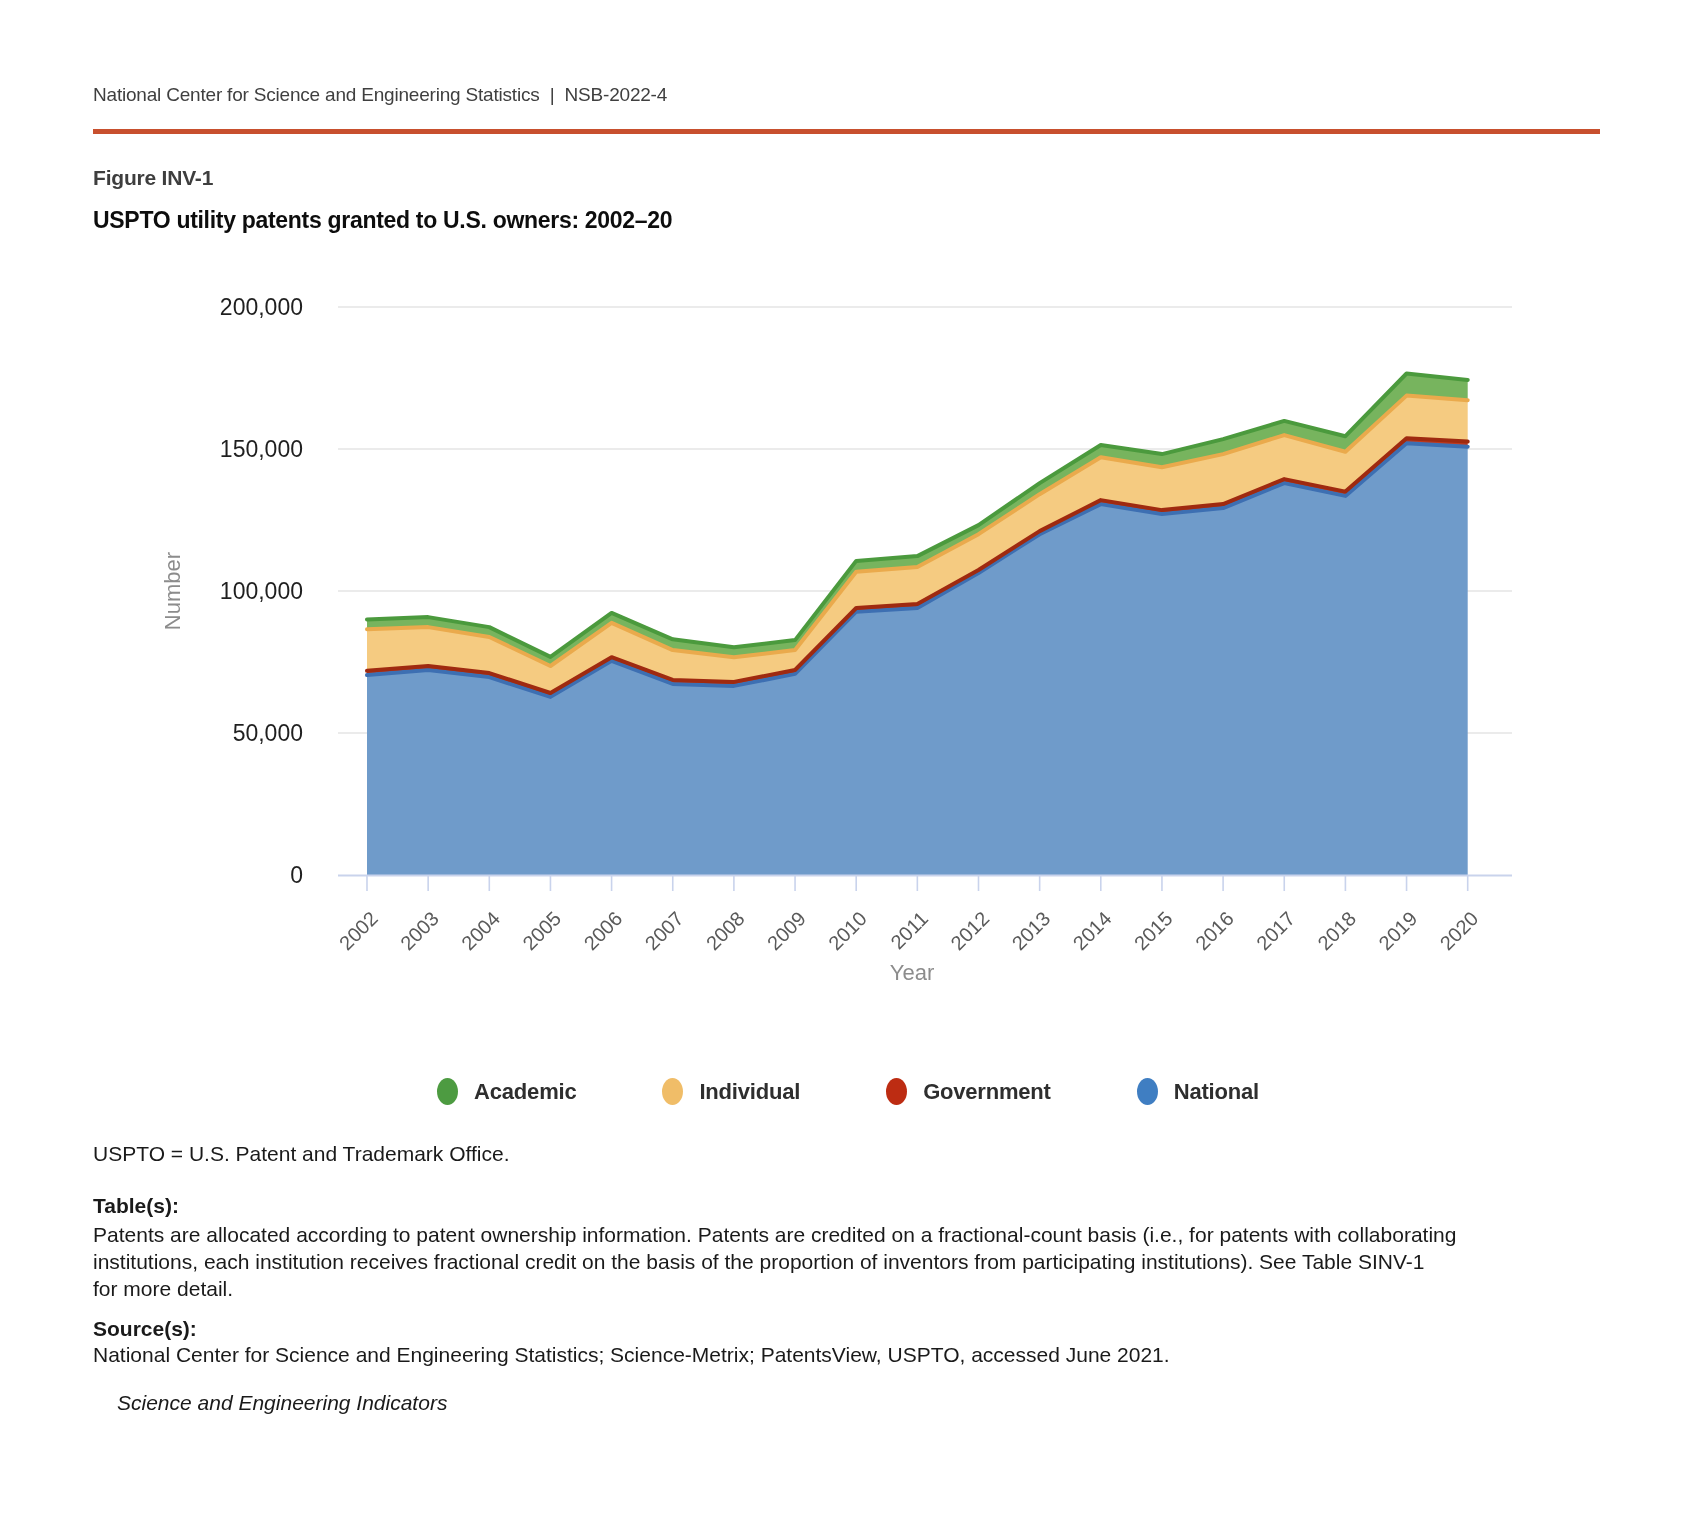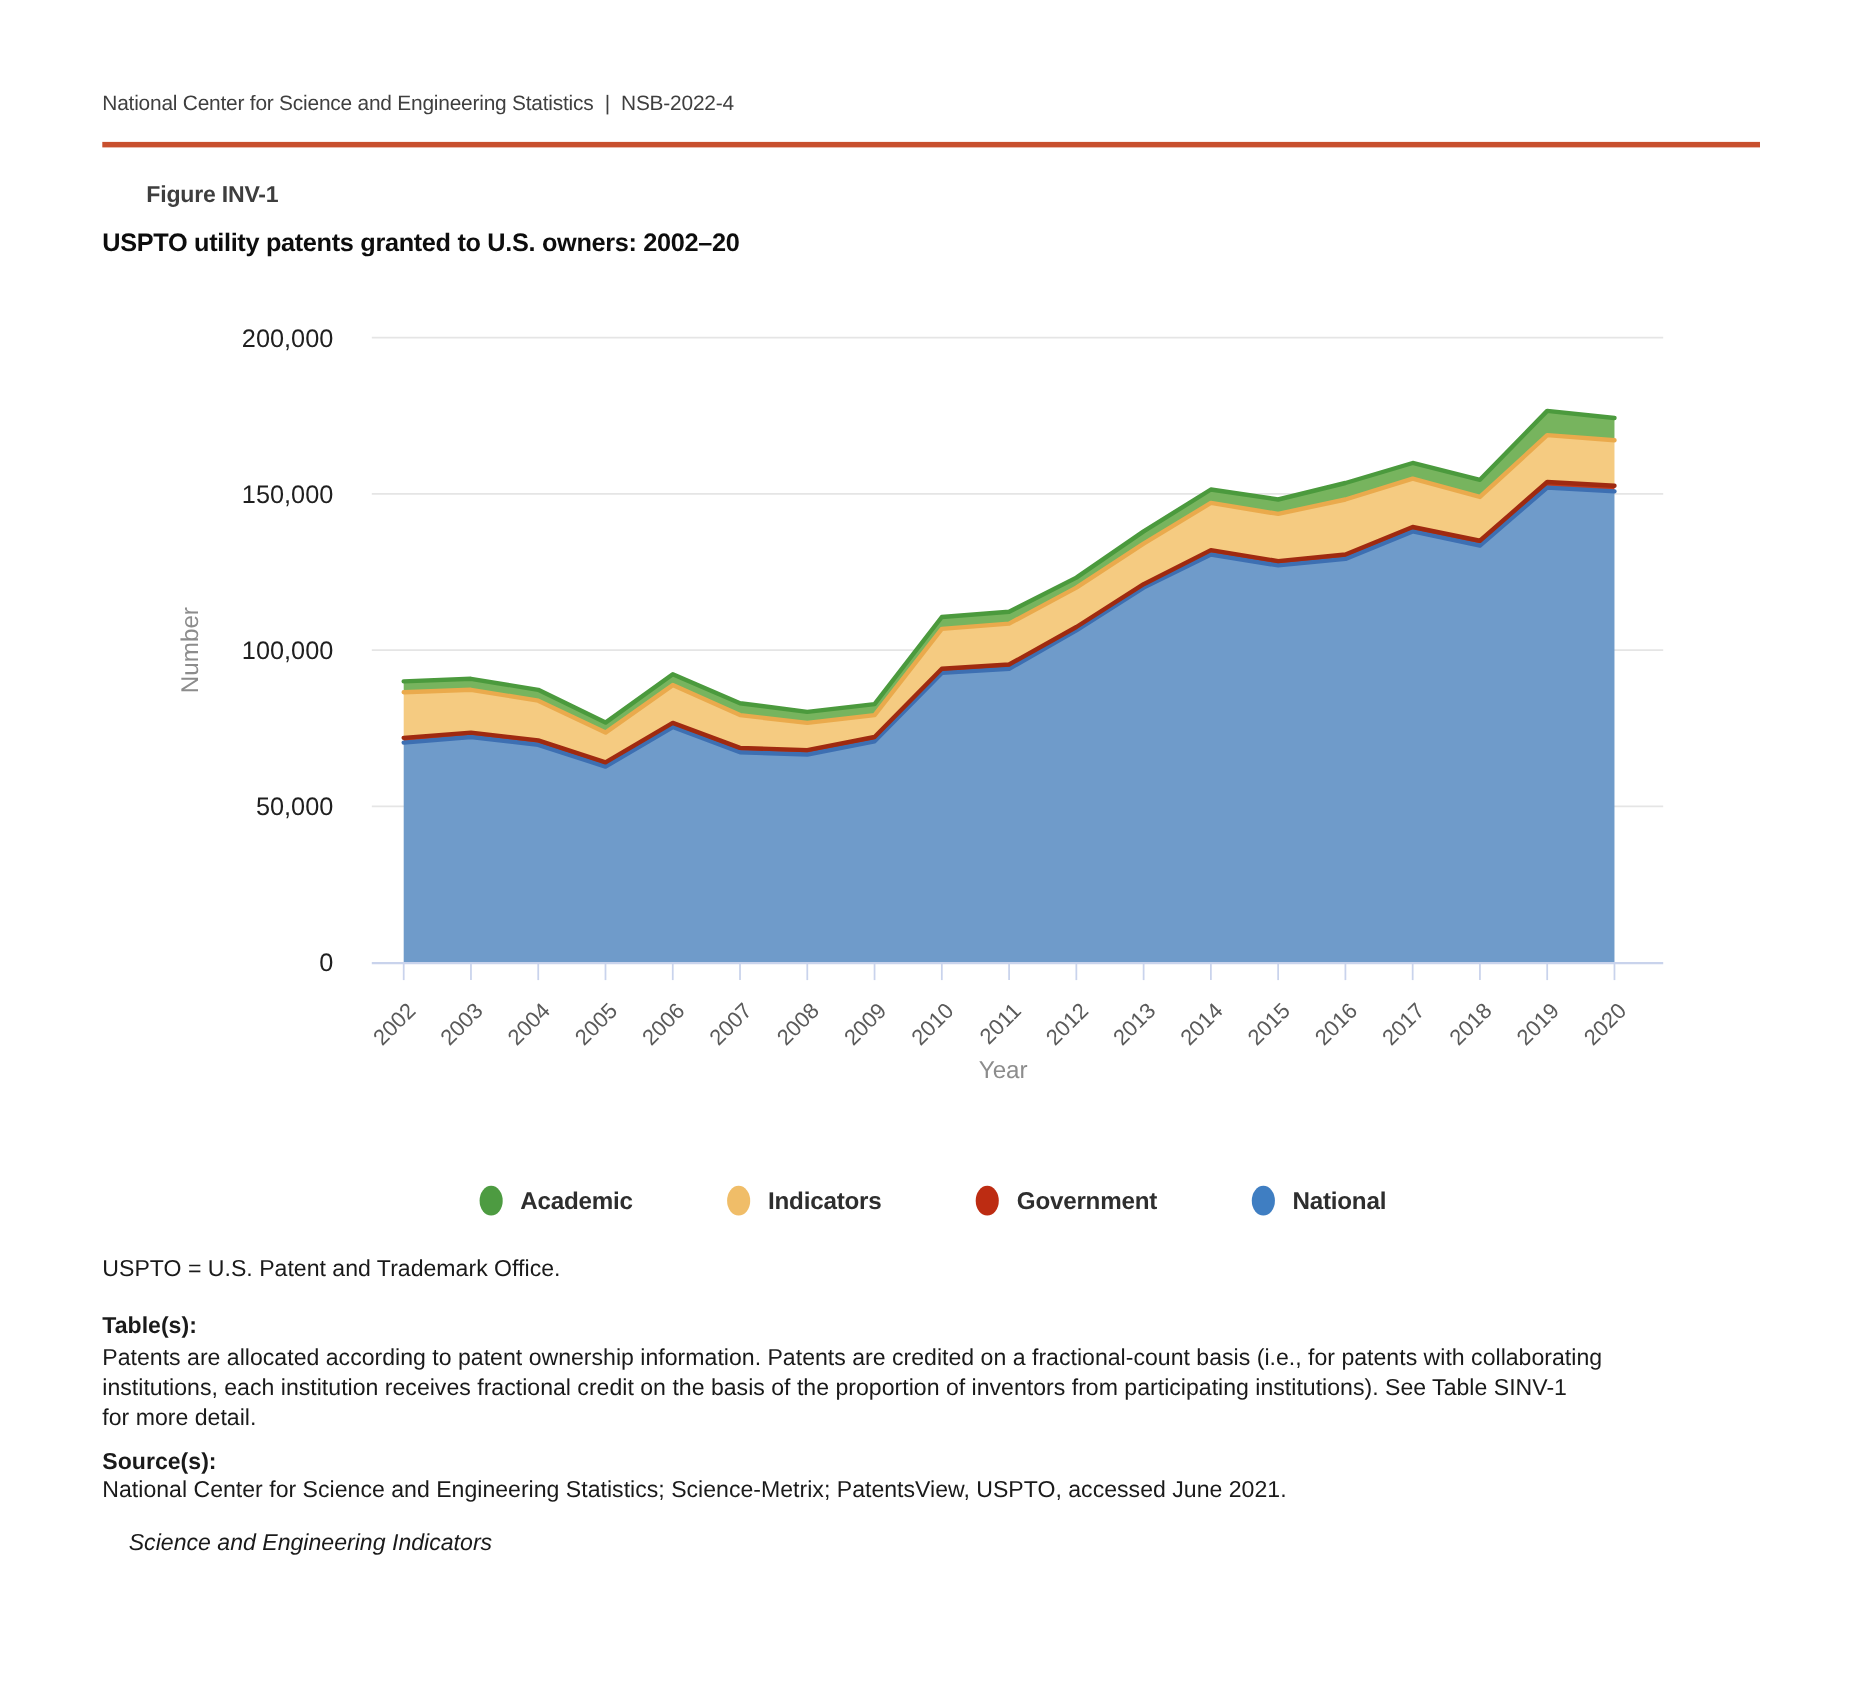--- a/index.html
+++ b/index.html
@@ -14,21 +14,21 @@
   .header-text{
     left:93px;top:84px;
     font-size:19px;font-weight:normal;color:#3f3f3f;
     letter-spacing:-0.2px;white-space:pre;
   }
   .rule{
     left:93px;top:129px;width:1507px;height:5px;
   }
   .figure-label{
     left:93px;top:166px;
-    font-size:21px;font-weight:bold;color:#3e3e3e;letter-spacing:-0.2px;margin-left:40px;
+    font-size:21px;font-weight:bold;color:#3e3e3e;letter-spacing:-0.2px;
   }
   .figure-title{
     left:93px;top:207px;
     font-size:23px;font-weight:bold;color:#0d0d0d;letter-spacing:-0.3px;
   }
   #chart-svg{left:0;top:0;width:1699px;height:1010px;}
   .legend{
     left:93px;top:1042px;width:1510px;
     display:flex;justify-content:center;align-items:center;column-gap:86px;margin-top:36px;
   }
@@ -121,21 +121,21 @@
     <text x="912" y="980" text-anchor="middle" font-size="22" fill="#8c8c8c">Year</text>
   </svg>
 
 <div class="abs legend" id="legend">
     <div class="legend-item">
       <span class="legend-dot" style="background: rgb(77, 155, 65);"></span>
       <span class="legend-label">Academic</span>
     </div>
     <div class="legend-item">
       <span class="legend-dot" style="background: rgb(240, 189, 104);"></span>
-      <span class="legend-label">Indicators</span>
+      <span class="legend-label">Individual</span>
     </div>
     <div class="legend-item">
       <span class="legend-dot" style="background: rgb(189, 44, 18);"></span>
       <span class="legend-label">Government</span>
     </div>
     <div class="legend-item">
       <span class="legend-dot" style="background: rgb(63, 126, 194);"></span>
       <span class="legend-label">National</span>
     </div>
   </div>

